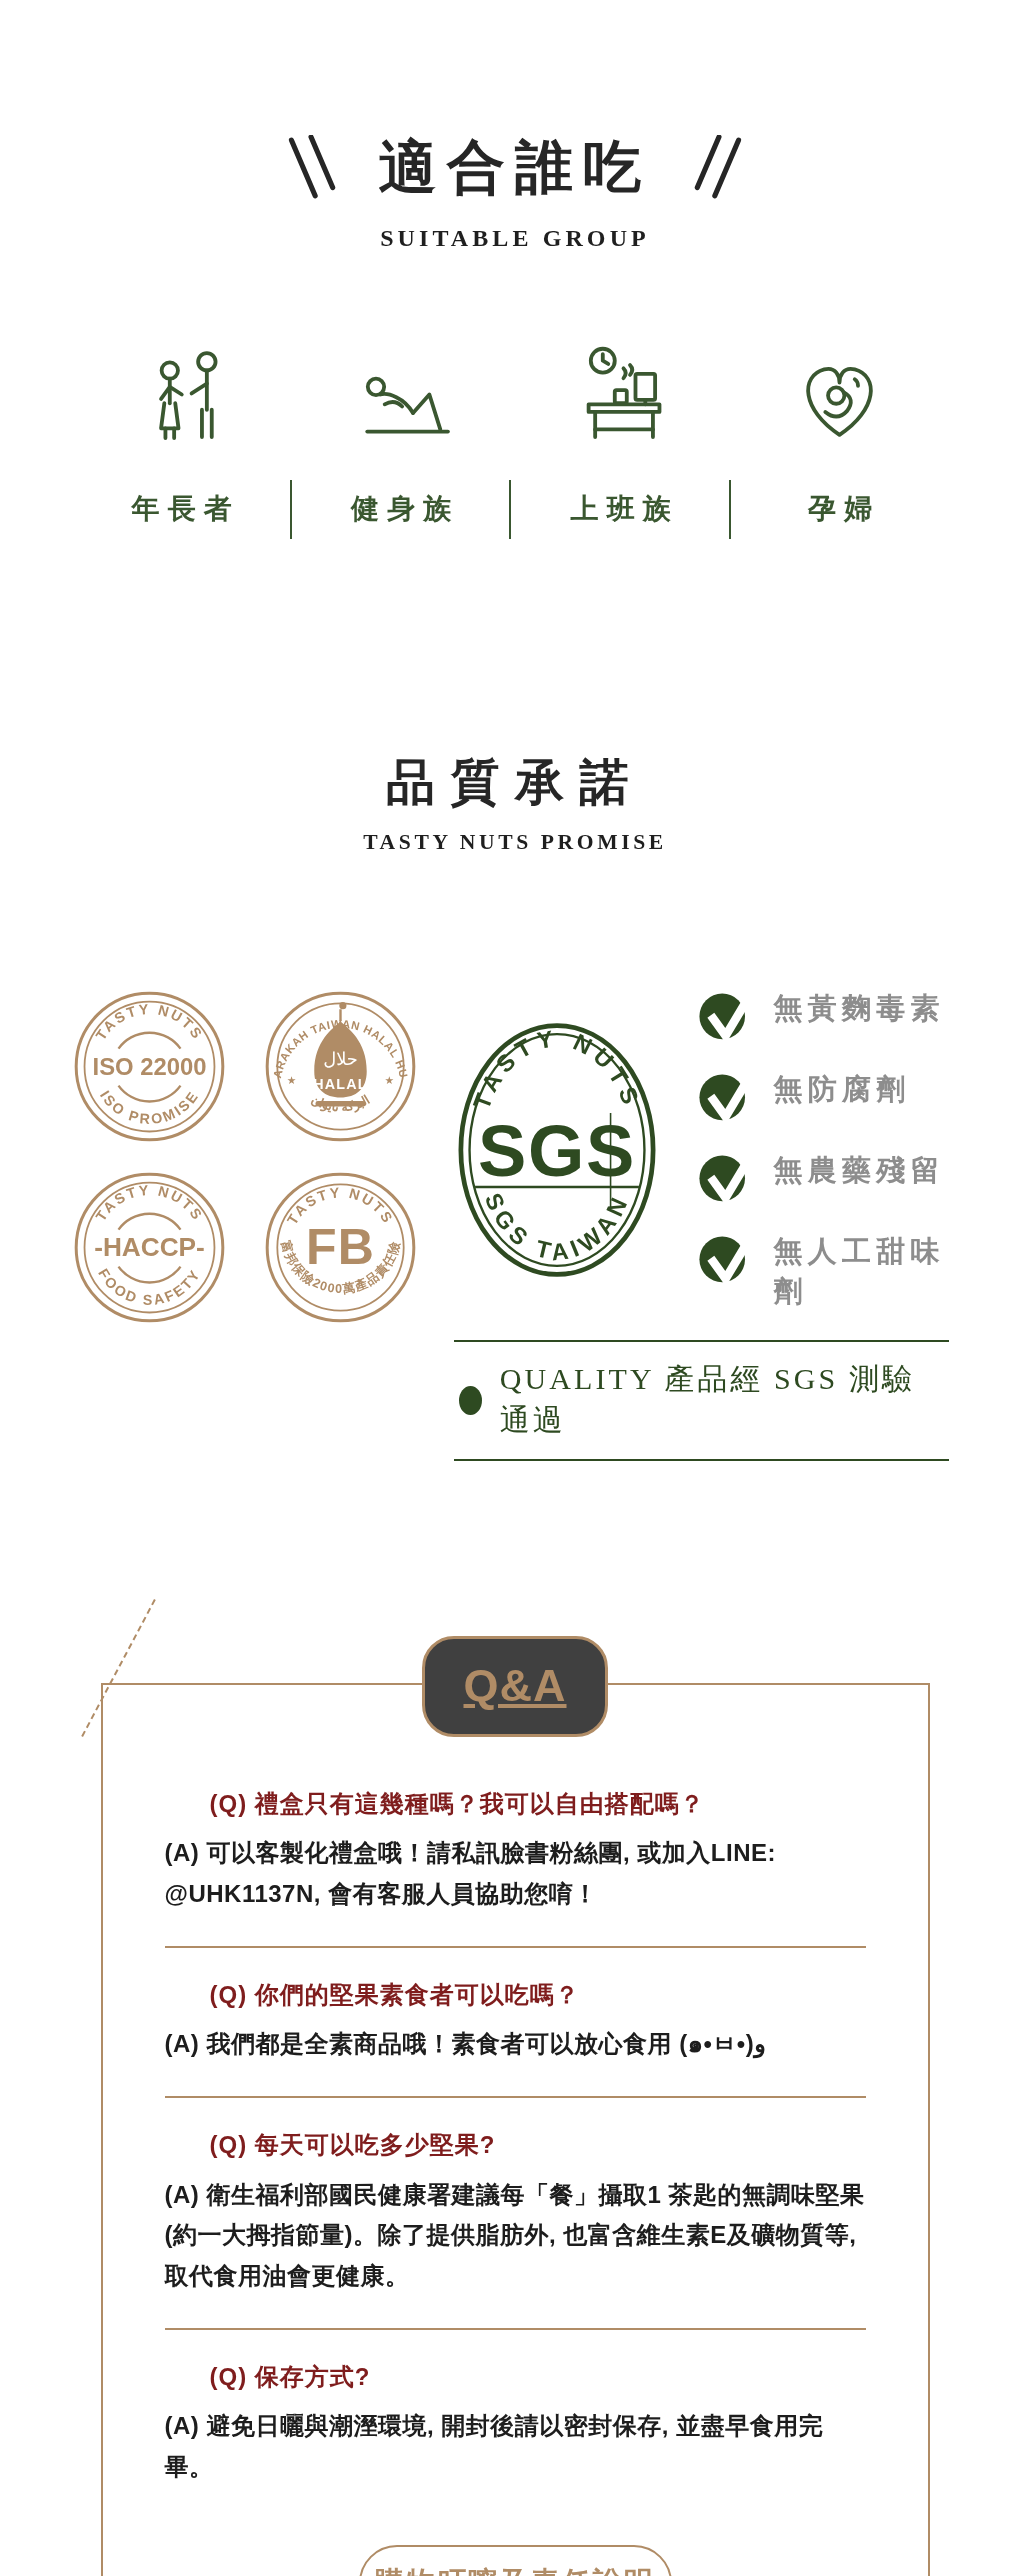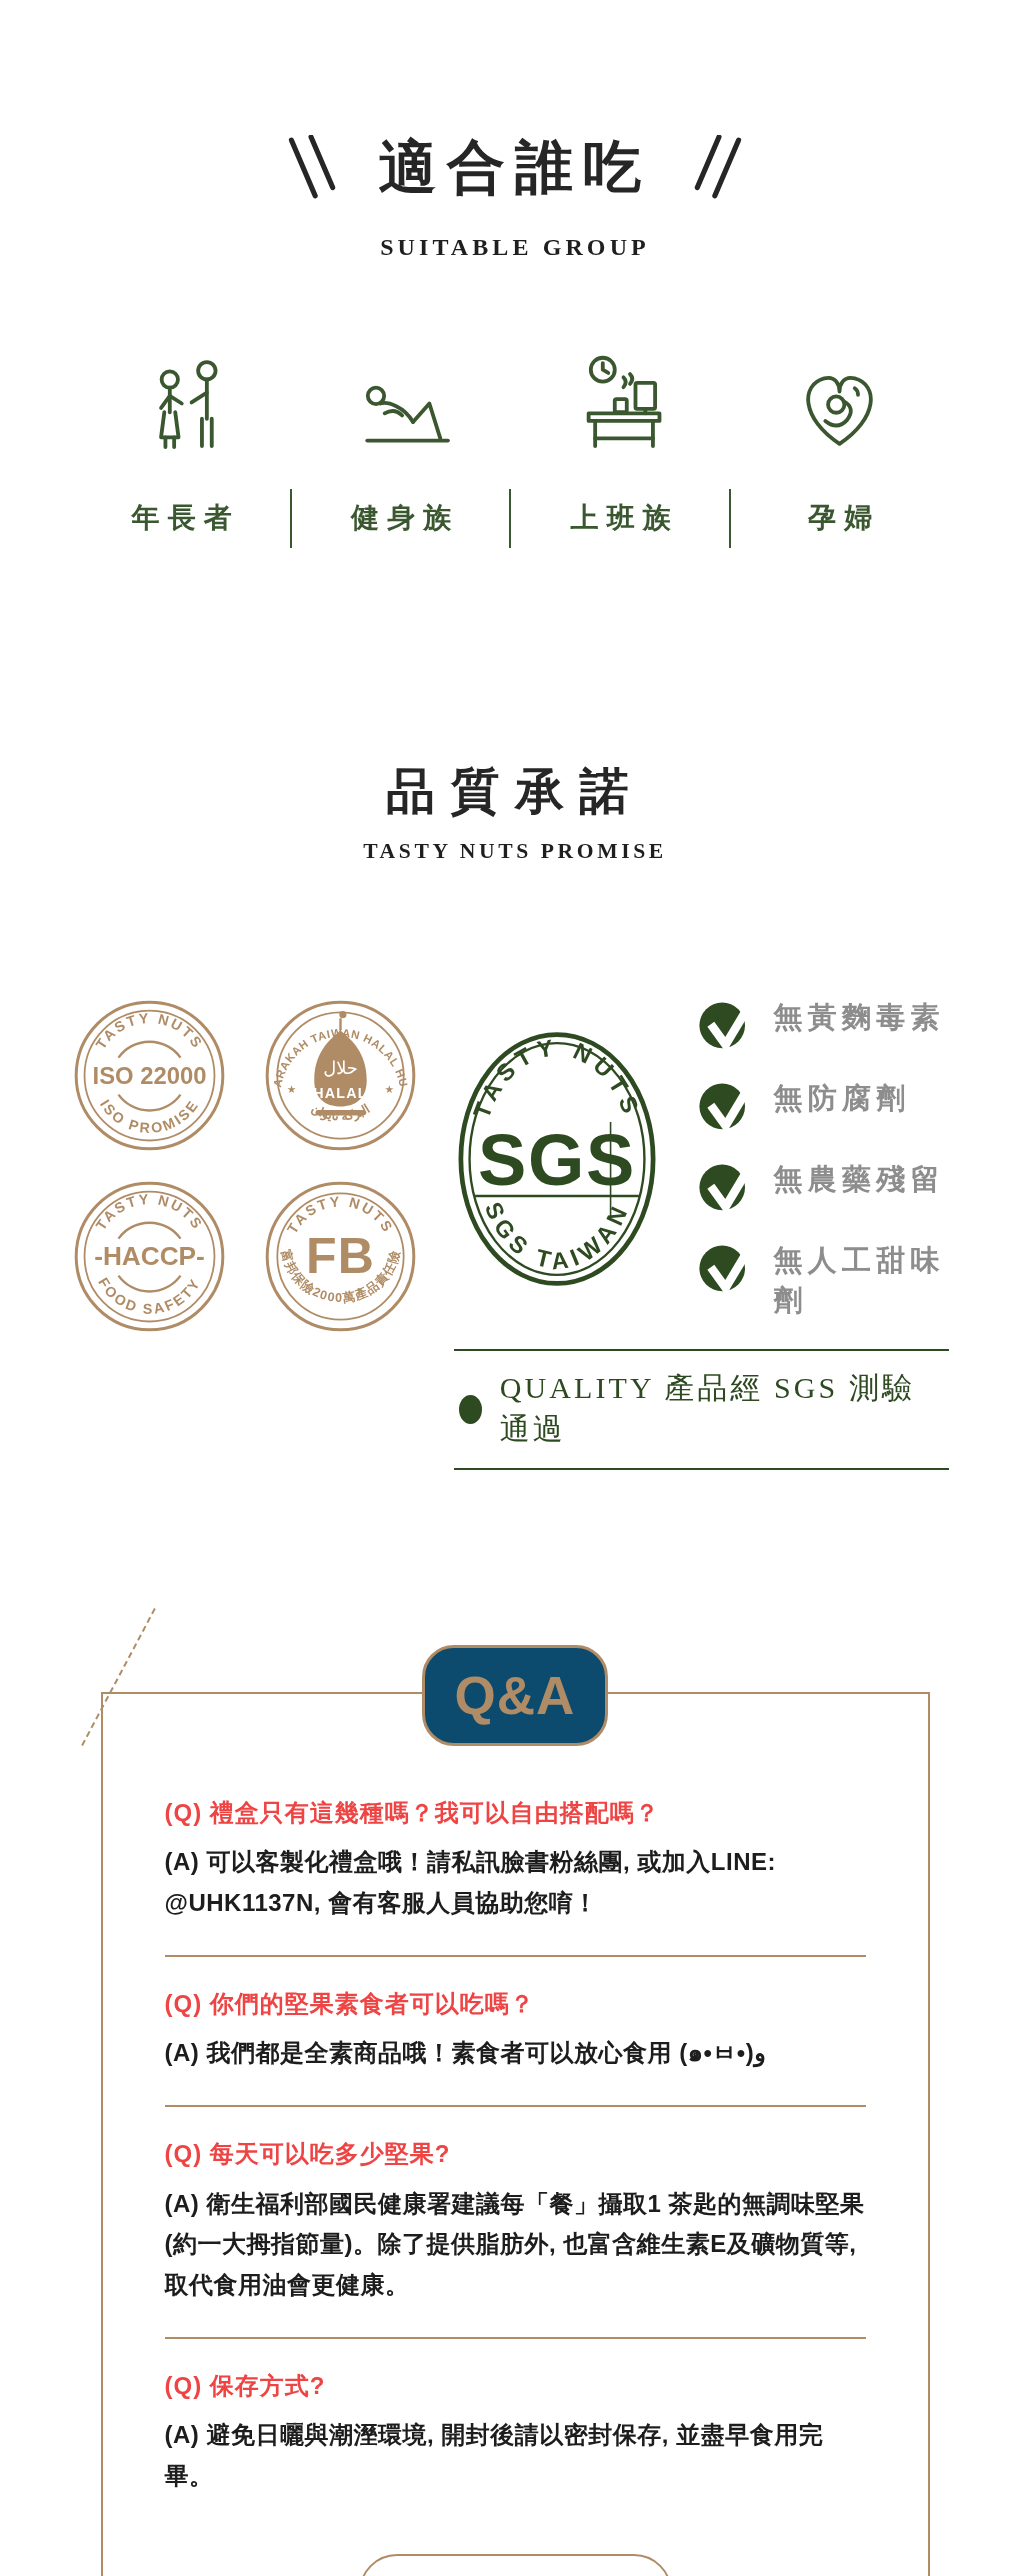--- a/index.html
+++ b/index.html
@@ -5,21 +5,21 @@
   html,body{margin:0;padding:0;}
   body{
     width:1030px;height:3744px;background:#ffffff;overflow:hidden;position:relative;
     font-family:"Liberation Sans", sans-serif;
   }
   
   .s1{padding-top:129px;}
   .s1-titlerow{display:flex;justify-content:center;align-items:center;gap:40px;}
   .s1-title{font-family:"Liberation Serif", serif;font-size:58px;color:#262626;letter-spacing:10.3px;font-weight:600;}
   .slash-svg{width:57px;height:67px;}
-  .s1-sub{margin-top:27px;font-family:"Liberation Serif", serif;font-size:24px;font-weight:700;color:#1f1f1f;letter-spacing:4.1px;text-align:center;}
+  .s1-sub{margin-top:18px;font-family:"Liberation Serif", serif;font-size:24px;font-weight:700;color:#1f1f1f;letter-spacing:4.1px;text-align:center;}
   .groups{width:866px;margin:88px auto 0;display:flex;}
   .group-cell{flex:1;display:flex;justify-content:center;align-items:flex-end;}
   .group-cell svg{width:109px;height:109px;}
   .labels{width:866px;margin:31px auto 0;display:flex;gap:10px;}
   .label-cell{flex:1;text-align:center;font-size:28px;font-weight:700;color:#3a5730;letter-spacing:8.2px;padding:10.3px 0;}
   .label-cell.divided{border-right:2.1px solid #3a5730;}
   
   .s2{margin-top:211px;}
   .s2-title{font-family:"Liberation Serif", serif;font-size:49px;color:#262626;letter-spacing:15.5px;font-weight:600;text-align:center;}
   .s2-sub{margin-top:14.4px;font-family:"Liberation Serif", serif;font-size:21.6px;font-weight:700;color:#1f1f1f;letter-spacing:3.6px;text-align:center;}
@@ -32,26 +32,26 @@
   .checks{display:flex;flex-direction:column;gap:24px;}
   .check-row{display:flex;gap:20.6px;}
   .check-row svg{width:57px;height:57px;flex:none;}
   .check-label{font-size:29px;font-weight:700;color:#8d8d8d;letter-spacing:5.2px;}
   .quality{margin-top:28px;border-top:2.6px solid #2e4a21;border-bottom:2.6px solid #2e4a21;padding:17.5px 5.2px;display:flex;align-items:center;gap:17.5px;}
   .q-bullet{width:23px;height:29px;border-radius:50%;background:#2e4a21;flex:none;}
   .q-text{font-family:"Liberation Serif", serif;font-size:30px;color:#2e4a21;letter-spacing:3.1px;}
   
   .qa-box{width:829px;margin:222px auto 0;border:2.1px solid #b08c66;border-bottom-width:5.2px;position:relative;
           padding:103px 62px 77px;box-sizing:border-box;}
-  .qa-pill{position:absolute;top:-49px;left:50%;transform:translateX(-50%);width:180px;height:95px;background:#0c4a6e;
+  .qa-pill{position:absolute;top:-49px;left:50%;transform:translateX(-50%);width:180px;height:95px;background:#404040;
            border:3.1px solid #b08c66;border-radius:32px;display:flex;align-items:center;justify-content:center;
-           font-size:53px;font-weight:700;color:#b08c66;letter-spacing:1px;}
+           font-size:45px;font-weight:700;color:#b08c66;letter-spacing:1px;text-decoration:underline;}
   .dash{position:absolute;width:155px;border-top:2.6px dashed #b08c66;}
   .dash-tl{top:-18px;left:-62px;transform:rotate(-62deg);}
-  .qa-q{font-size:24px;font-weight:700;color:#ef4444;letter-spacing:1px;}
+  .qa-q{font-size:24px;font-weight:700;color:#7f1d1d;letter-spacing:1px;margin-left:45px;}
   .qa-a{margin-top:13.4px;font-size:24px;font-weight:700;color:#1d1d1d;line-height:1.7;letter-spacing:0.5px;}
   .qa-div{border-top:2.1px solid #b08c66;margin:31px 0;}
   .notice-pill{width:309px;height:72px;margin:57px auto 44px;border:2.6px solid #b08c66;border-radius:39px;
                display:flex;align-items:center;justify-content:center;font-size:29px;font-weight:700;color:#b08c66;letter-spacing:2.1px;}
   
   svg text{font-family:"Liberation Sans", sans-serif;}
   .arc-t{font-size:24px;font-weight:700;letter-spacing:4px;fill:#b08c66;}
   .arc-s{font-size:19px;font-weight:700;letter-spacing:1px;fill:#b08c66;}
   .arc-cjk{font-size:21px;font-weight:700;letter-spacing:2px;fill:#b08c66;}
   .ctr-t{font-weight:700;fill:#b08c66;text-anchor:middle;}

